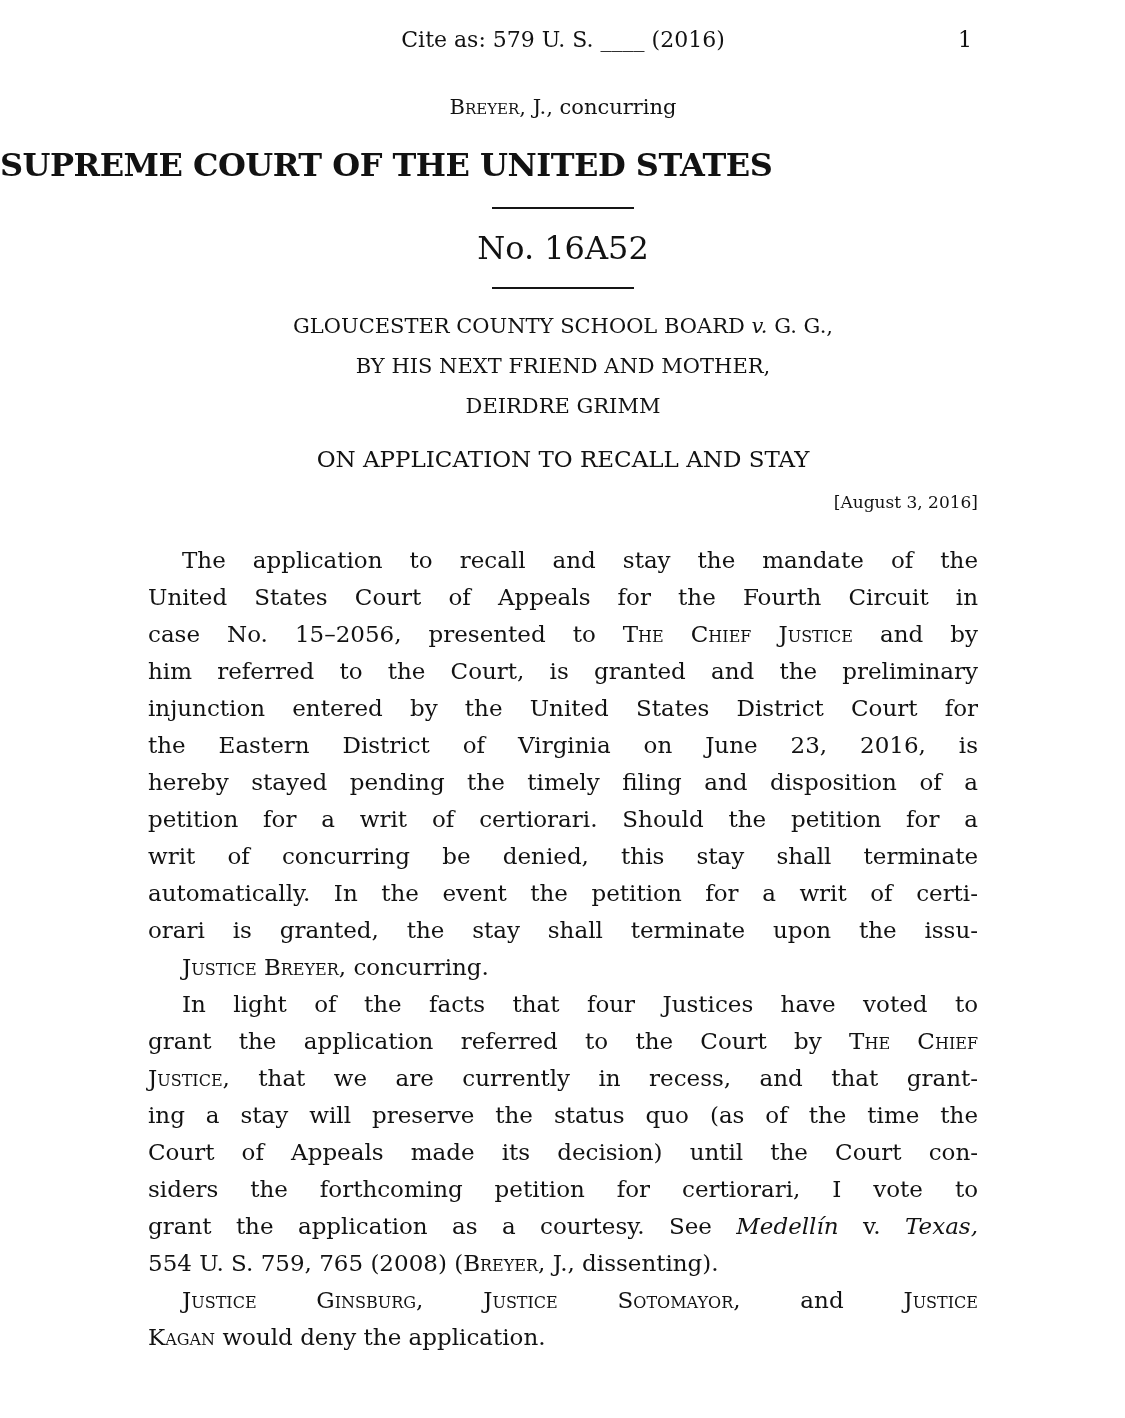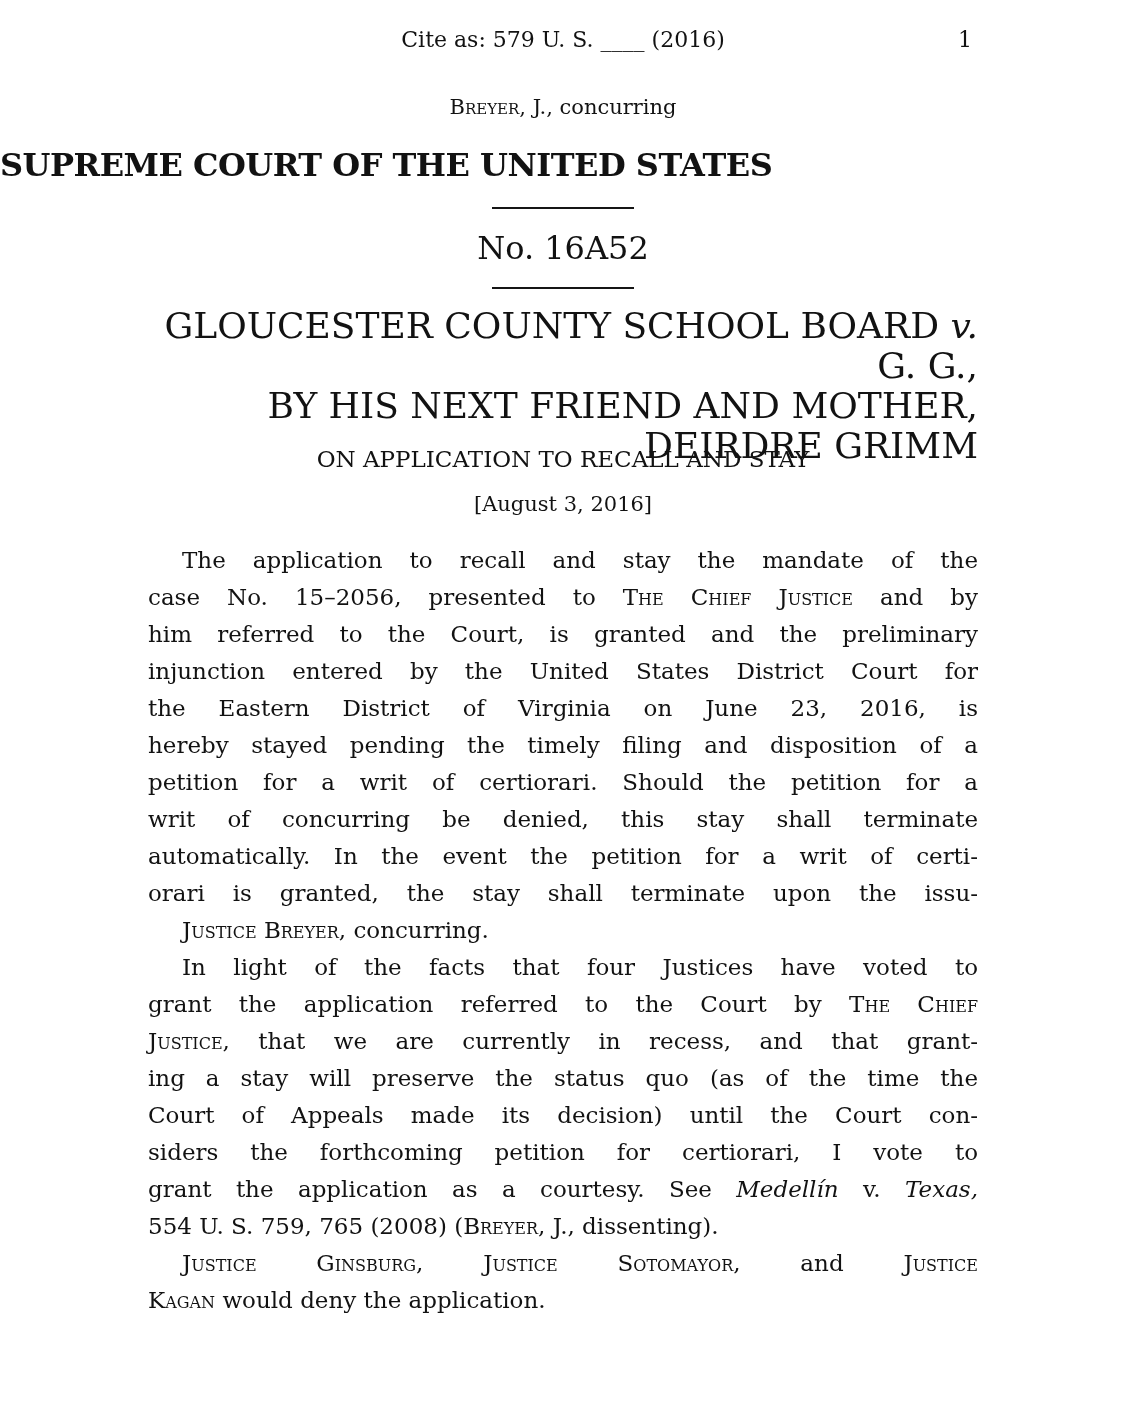--- a/index.html
+++ b/index.html
@@ -47,35 +47,35 @@
   .rule-2 { top: 287px; }
   .docket {
     position: absolute;
     top: 229px; left: 148px; width: 830px;
     text-align: center;
     font-size: 32px;
   }
   .caption {
     position: absolute;
     top: 306px; left: 148px; width: 830px;
-    text-align: right;
-    font-size: 36px;
+    text-align: center;
+    font-size: 21px;
     line-height: 40px;
   }
   .subtitle {
     position: absolute;
     top: 446px; left: 148px; width: 830px;
     text-align: center;
     font-size: 23px;
   }
   .dateline {
     position: absolute;
     top: 492px; left: 148px; width: 830px;
-    text-align: center;
-    font-size: 21px;
+    text-align: right;
+    font-size: 17px;
   }
   .opinion-body {
     position: absolute;
     top: 542px; left: 148px; width: 830px;
     font-size: 23px;
     line-height: 37px;
   }
   .bline { text-align: justify; text-align-last: justify; }
   .bline.last { text-align-last: auto; }
   .bline.indent { padding-left: 34px; }
@@ -107,20 +107,21 @@
       <div><span>BY HIS NEXT FRIEND AND MOTHER,</span></div>
       <div><span>DEIRDRE GRIMM</span></div>
     </div>
 
   <div class="subtitle">ON APPLICATION TO RECALL AND STAY</div>
 
   <div class="dateline">[August 3, 2016]</div>
 
   <div class="opinion-body">
       <div class="bline indent"><span>The application to recall and stay the mandate of the</span></div>
+      <div class="bline"><span>United States Court of Appeals for the Fourth Circuit in</span></div>
       <div class="bline"><span>case No. 15–2056, presented to </span><span class="sc">The Chief Justice</span><span> and by</span></div>
       <div class="bline"><span>him referred to the Court, is granted and the preliminary</span></div>
       <div class="bline"><span>injunction entered by the United States District Court for</span></div>
       <div class="bline"><span>the Eastern District of Virginia on June 23, 2016, is</span></div>
       <div class="bline"><span>hereby stayed pending the timely filing and disposition of a</span></div>
       <div class="bline"><span>petition for a writ of certiorari.  Should the petition for a</span></div>
       <div class="bline"><span>writ of concurring be denied, this stay shall terminate</span></div>
       <div class="bline"><span>automatically.  In the event the petition for a writ of certi-</span></div>
       <div class="bline"><span>orari is granted, the stay shall terminate upon the issu-</span></div>
       <div class="bline last indent"><span class="sc">Justice Breyer</span><span>, concurring.</span></div>

